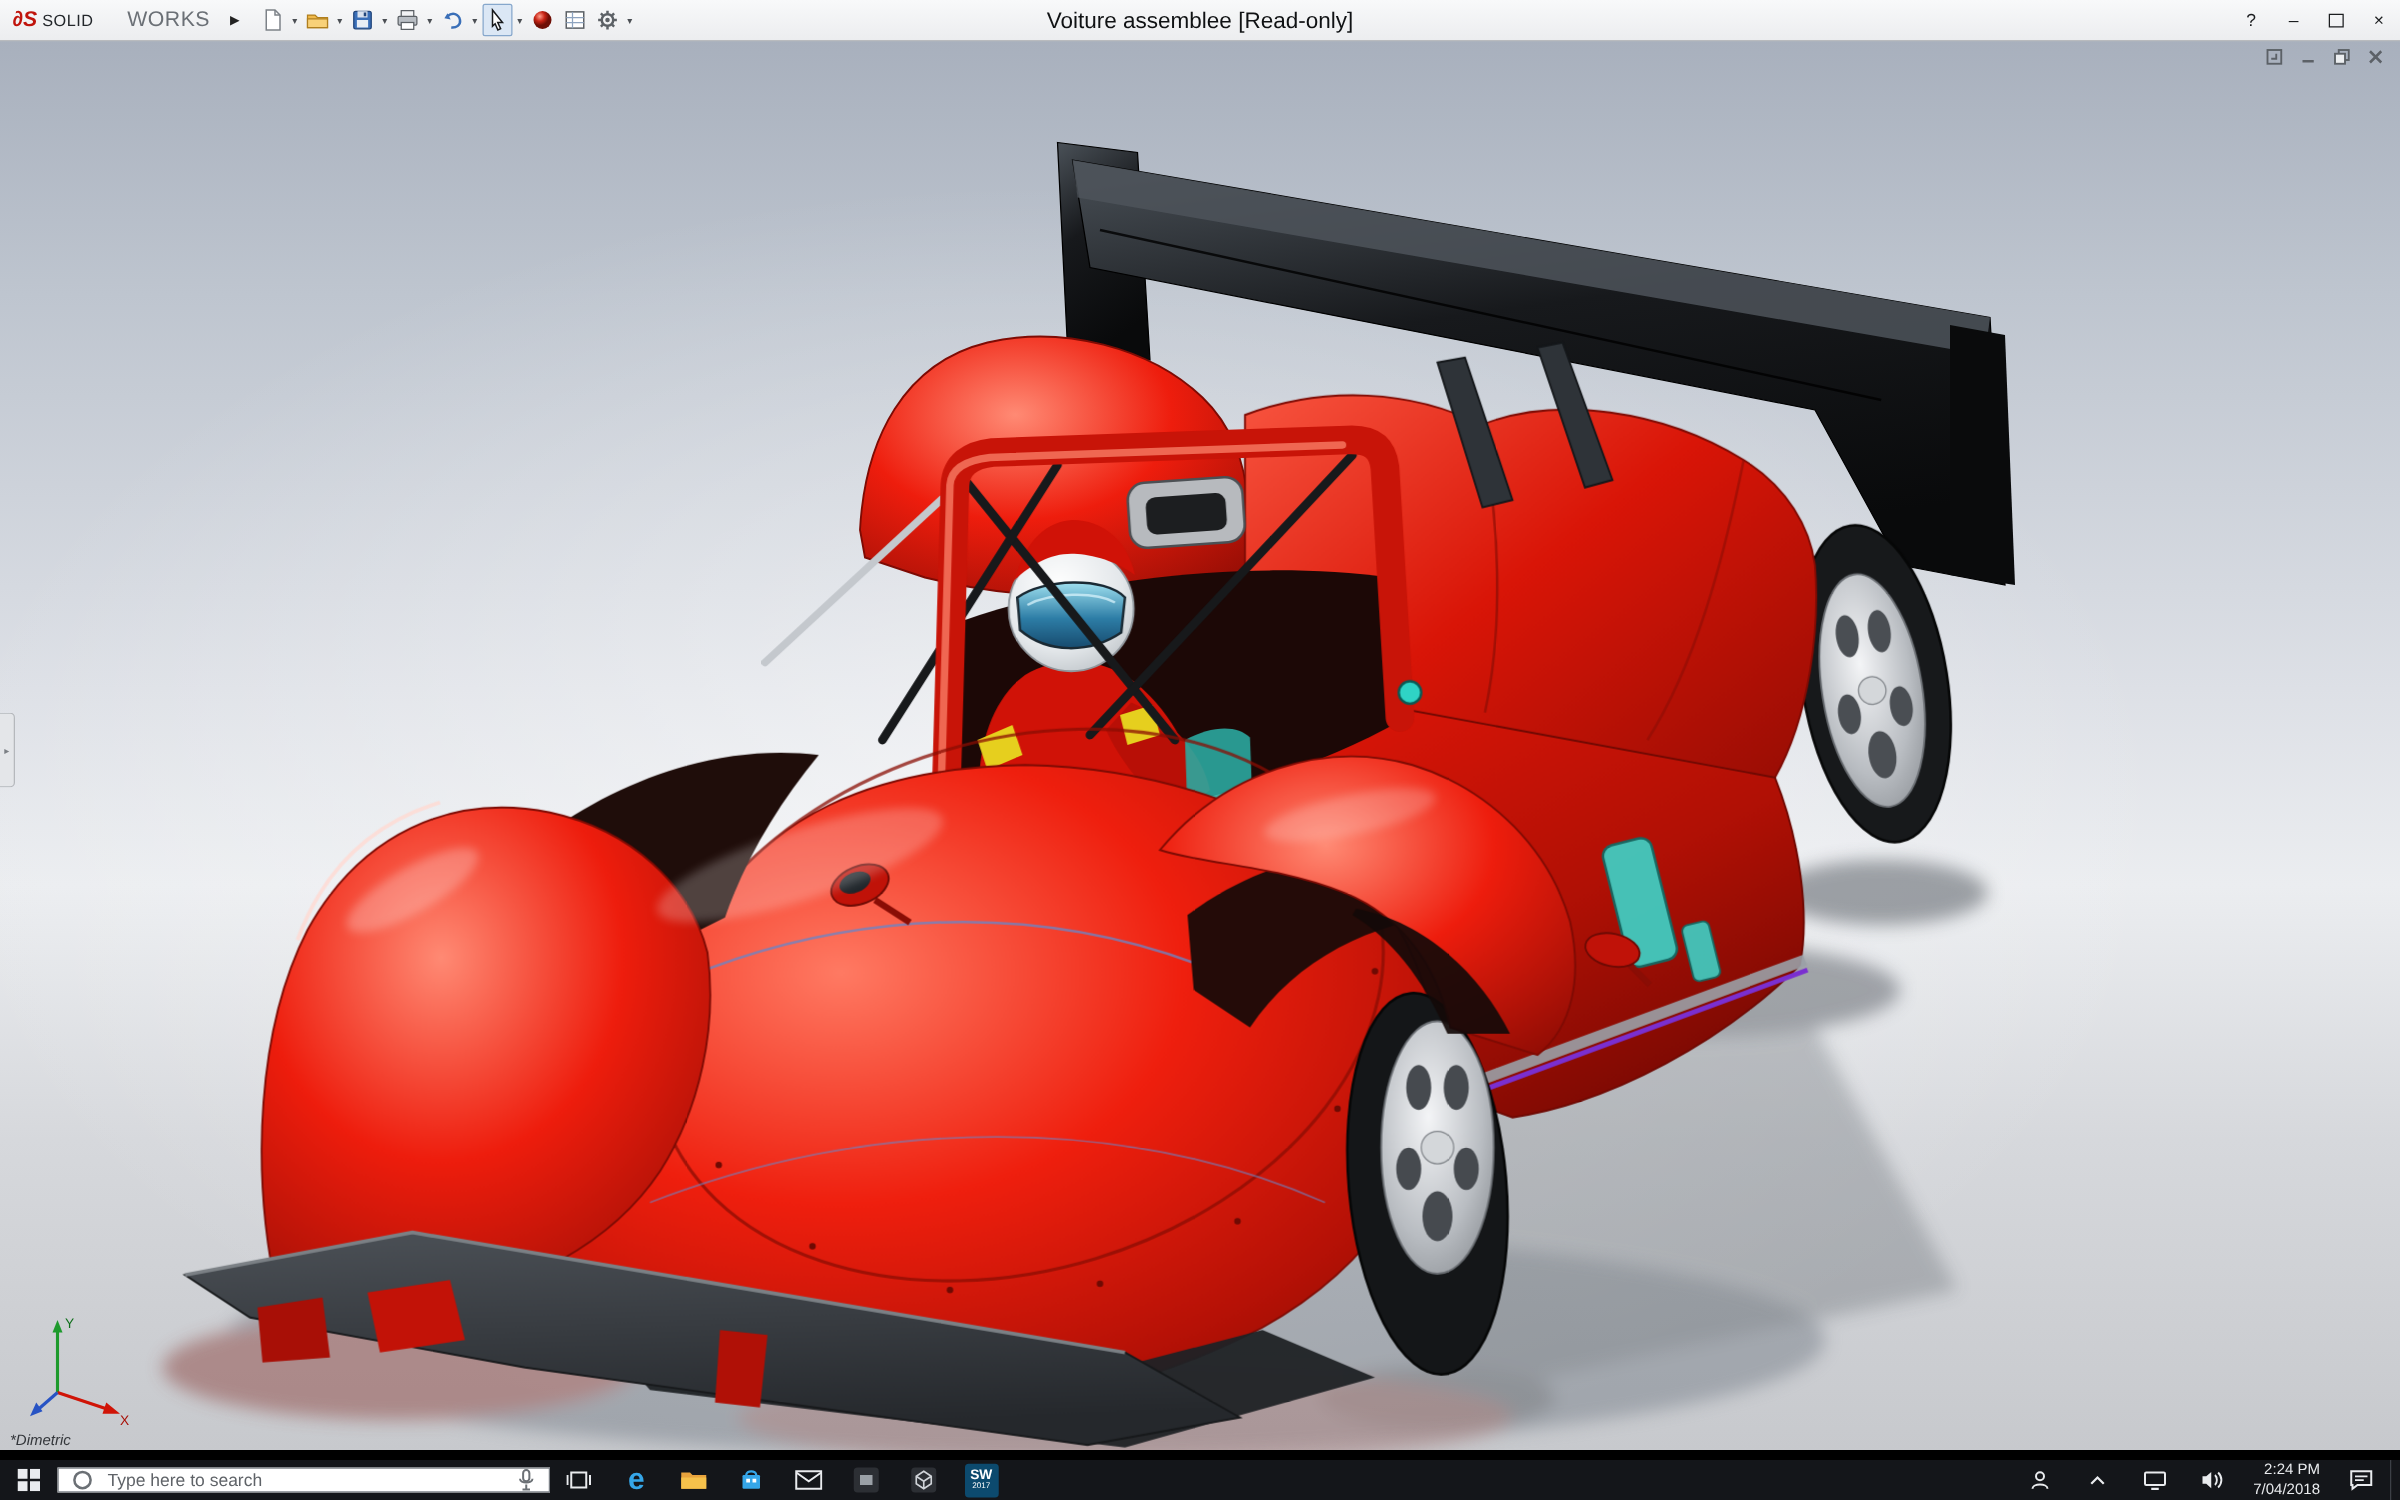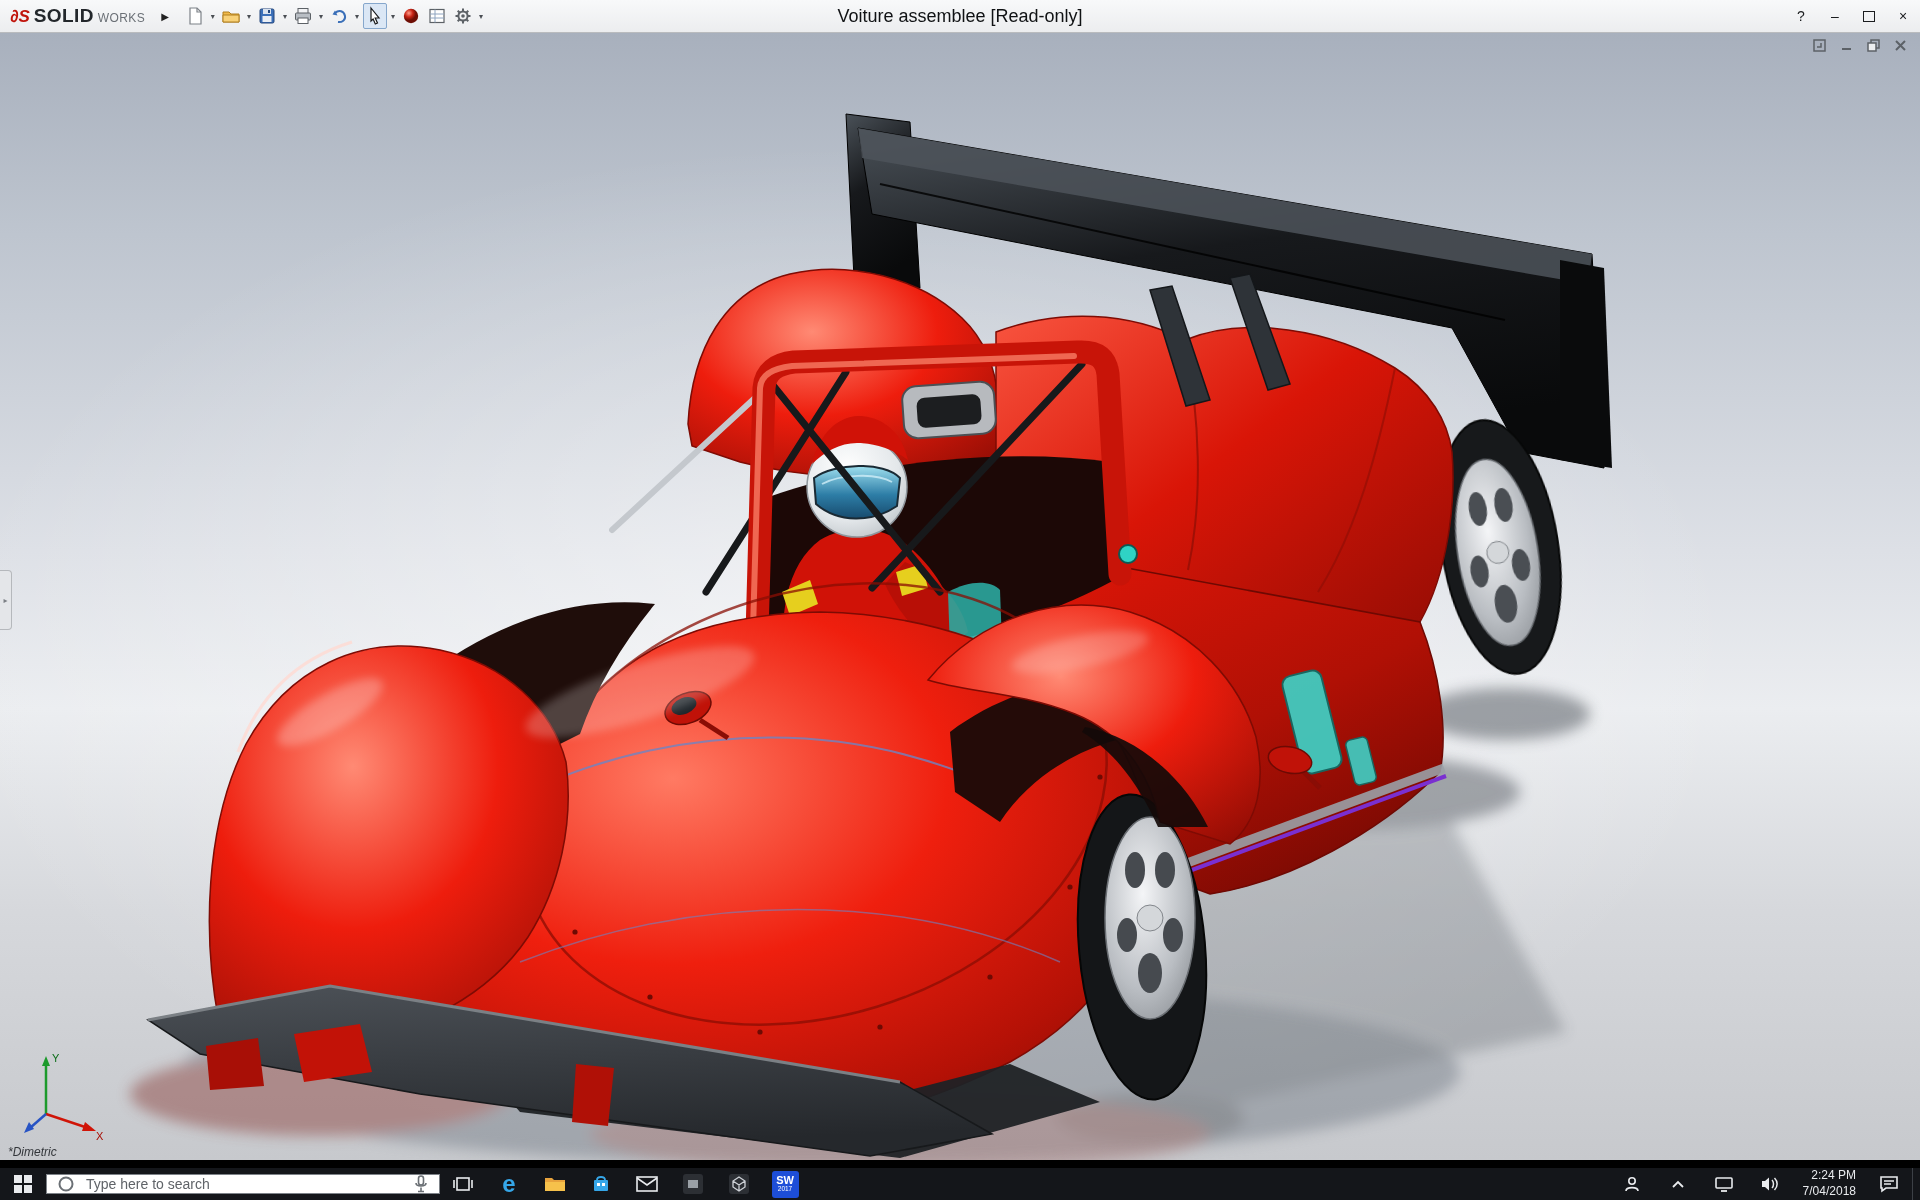--- a/index.html
+++ b/index.html
@@ -4,22 +4,22 @@
 <style>
   html,body{margin:0;padding:0;background:#222;}
   #stage{position:relative;width:1920px;height:1200px;overflow:hidden;font-family:"Liberation Sans",sans-serif;background:#000;}
 
   
   #titlebar{position:absolute;top:0;left:0;width:1920px;height:32px;
     background:linear-gradient(#f8f9fa,#ecedef);border-bottom:1px solid #b9bbbe;
     display:flex;align-items:center;z-index:30;}
   #logo{display:flex;align-items:baseline;gap:4px;padding:0 8px 0 10px;cursor:default;}
   #logo .mark{color:#c0140c;font-weight:bold;font-style:italic;font-size:17px;}
-  #logo .b1{font-weight:bold;color:#23272b;font-size:19px;letter-spacing:.4px;}
-  #logo .b2{font-weight:normal;color:#6b7076;font-size:12px;letter-spacing:.4px;}
+  #logo .b1{font-weight:normal;color:#23272b;font-size:13px;letter-spacing:.4px;}
+  #logo .b2{font-weight:normal;color:#6b7076;font-size:17px;letter-spacing:.4px;margin-left:23px;}
   #flyout{font-size:10px;color:#222;padding:4px 8px;cursor:pointer;}
   #main-toolbar{display:flex;align-items:center;gap:2px;margin-left:6px;}
   .tb-item{display:flex;align-items:center;padding:2px 1px;border:1px solid transparent;border-radius:2px;}
   .tb-item.active{border-color:#86a7cc;background:#dbe7f5;}
   .tb-item svg{display:block;}
   .caret{font-size:8px;color:#4a4e53;padding:0 2px;}
   #win-title{position:absolute;left:400px;right:400px;text-align:center;font-size:18px;color:#101214;pointer-events:none;}
   #win-controls{margin-left:auto;display:flex;align-items:center;height:100%;}
   .wc-btn{width:34px;height:100%;display:flex;align-items:center;justify-content:center;
     font-size:14px;color:#1b1d1f;cursor:pointer;}
@@ -42,21 +42,21 @@
   
   #taskbar{position:absolute;bottom:0;left:0;width:1920px;height:32px;background:#14161a;
     display:flex;align-items:center;z-index:40;}
   .tk-btn{width:46px;display:flex;align-items:center;justify-content:center;cursor:pointer;}
   #search-box{width:372px;background:#ffffff;border:1px solid #7d8288;display:flex;align-items:center;
     gap:9px;padding:0 10px;}
   #search-box input{border:none;outline:none;flex:1;font-size:14px;color:#202124;background:transparent;
     font-family:"Liberation Sans",sans-serif;}
   #search-box input::placeholder{color:#5f6368;}
   #edge-e{font-size:24px;font-weight:bold;color:#35a6e8;line-height:1;}
-  #sw-badge{width:27px;height:27px;background:#1d4ed8;border-radius:3px;color:#fff;display:flex;
+  #sw-badge{width:27px;height:27px;background:#0c4a6e;border-radius:3px;color:#fff;display:flex;
     flex-direction:column;align-items:center;justify-content:center;line-height:1;}
   #sw-badge .l1{font-size:11px;font-weight:bold;}
   #sw-badge .l2{font-size:6.5px;}
   #tray{margin-left:auto;display:flex;align-items:stretch;}
   #clock{display:flex;flex-direction:column;justify-content:center;align-items:flex-end;
     color:#e9ebee;font-size:12px;line-height:1.3;padding:0 10px;cursor:default;}
   #show-desktop{width:7px;border-left:1px solid #3c4046;}
 </style>
 </head>
 <body>

